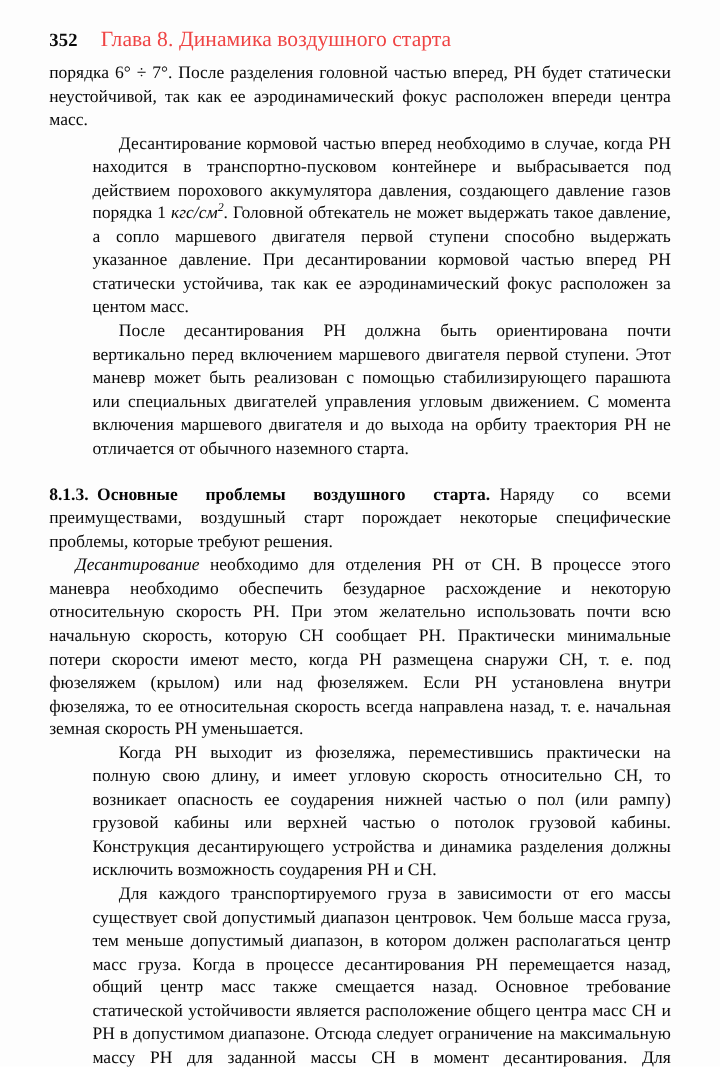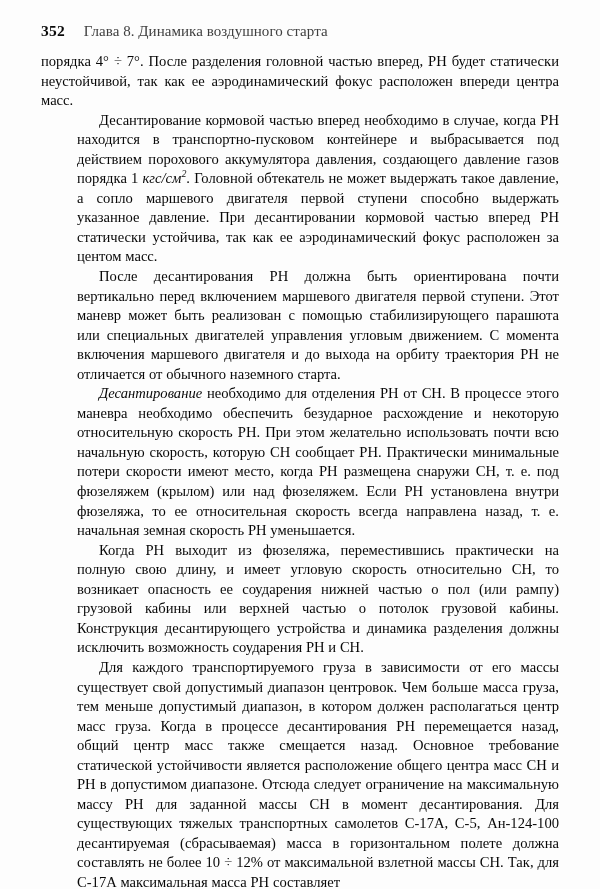--- a/index.html
+++ b/index.html
@@ -34,23 +34,23 @@
     white-space: nowrap;
   }
   .folio {
     font-weight: bold;
     font-size: 15.5px;
     letter-spacing: 0.2px;
     color: #0a0a0a;
   }
   .chapter-title {
     margin-left: 19px;
-    font-size: 15px;
+    font-size: 18px;
     letter-spacing: 0.05px;
-    color: #404040;
+    color: #ef4444;
   }
   
   .body-text {
     position: absolute;
     left: 41px;
     top: 52px;
     width: 518px;
   }
   p.para {
     margin: 0;
@@ -106,26 +106,27 @@
 
 <div class="page">
 
   <div class="running-head">
     <span class="folio">352</span>
     <span class="chapter-title">Глава 8. Динамика воздушного старта</span>
   </div>
 
   <div class="body-text">
 
-    <p class="para no-indent">порядка 4° ÷ 7°. После разделения головной частью вперед, РН будет статически неустойчивой, так как ее аэродинамический фокус расположен впереди центра масс.</p>
+    <p class="para no-indent">порядка 6° ÷ 7°. После разделения головной частью вперед, РН будет статически неустойчивой, так как ее аэродинамический фокус расположен впереди центра масс.</p>
 
     <p class="para"><span>Десантирование кормовой частью вперед необходимо в случае, когда РН находится в транспортно-пусковом контейнере и выбрасывается под действием порохового аккумулятора давления, создающего давление газов порядка 1 </span><span class="ital nobr"><span>кгс/см</span><sup>2</sup></span><span>. Головной обтекатель не может выдержать такое давление, а сопло маршевого двигателя первой ступени способно выдержать указанное давление. При десантировании кормовой частью вперед РН статически устойчива, так как ее аэродинамический фокус расположен за центом масс.</span></p>
 
     <p class="para">После десантирования РН должна быть ориентирована почти вертикально перед включением маршевого двигателя первой ступени. Этот маневр может быть реализован с помощью стабилизирующего парашюта или специальных двигателей управления угловым движением. С момента включения маршевого двигателя и до выхода на орбиту траектория РН не отличается от обычного наземного старта.</p>
 
+    <p class="section"><span class="sec-num">8.1.3.</span><span class="sec-title">Основные проблемы воздушного старта.</span><span>Наряду со всеми преимуществами, воздушный старт порождает некоторые специфические проблемы, которые требуют решения.</span></p>
 
     <p class="para"><span class="ital">Десантирование</span><span> необходимо для отделения РН от СН. В процессе этого маневра необходимо обеспечить безударное расхождение и некоторую относительную скорость РН. При этом желательно использовать почти всю начальную скорость, которую СН сообщает РН. Практически минимальные потери скорости имеют место, когда РН размещена снаружи СН, т. е. под фюзеляжем (крылом) или над фюзеляжем. Если РН установлена внутри фюзеляжа, то ее относительная скорость всегда направлена назад, т. е. начальная земная скорость РН уменьшается.</span></p>
 
     <p class="para">Когда РН выходит из фюзеляжа, переместившись практически на полную свою длину, и имеет угловую скорость относительно СН, то возникает опасность ее соударения нижней частью о пол (или рампу) грузовой кабины или верхней частью о потолок грузовой кабины. Конструкция десантирующего устройства и динамика разделения должны исключить возможность соударения РН и СН.</p>
 
     <p class="para"><span>Для каждого транспортируемого груза в зависимости от его массы существует свой допустимый диапазон центровок. Чем больше масса груза, тем меньше допустимый диапазон, в котором должен располагаться центр масс груза. Когда в процессе десантирования РН перемещается назад, общий центр масс также смещается назад. Основное требование статической устойчивости является расположение общего центра масс СН и РН в допустимом диапазоне. Отсюда следует ограничение на максимальную массу РН для заданной массы СН в момент десантирования. Для существующих тяжелых транспортных самолетов С-17А, С-5, Ан-124-100 десантируемая (сбрасываемая) масса в горизонтальном полете должна составлять не более </span><span class="nobr">10 ÷ 12%</span><span> от максимальной взлетной массы СН. Так, для С-17А максимальная масса РН составляет </span></p>
 
   </div>
 </div>
 

